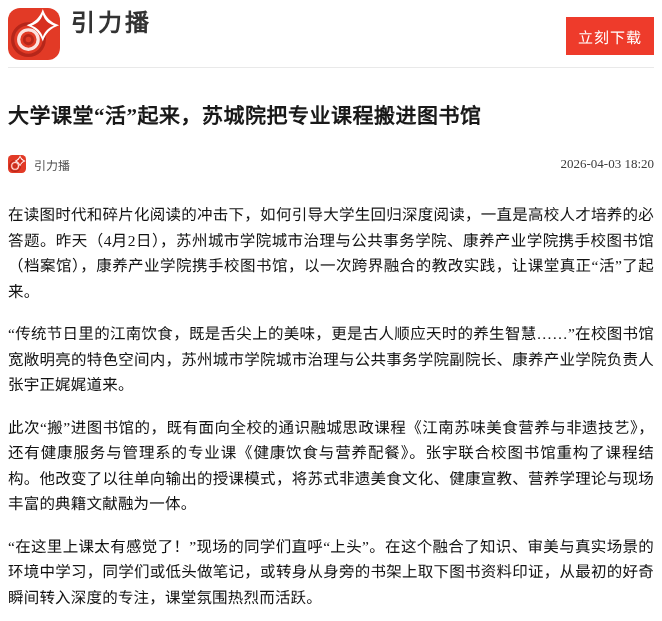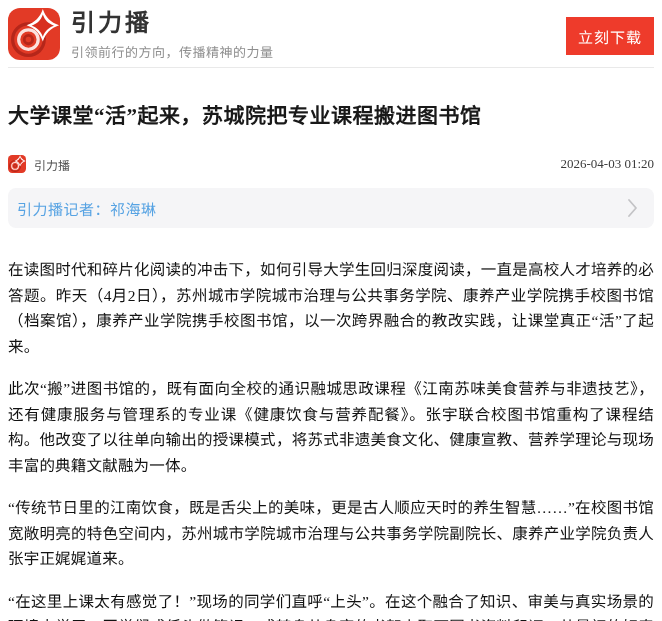--- a/index.html
+++ b/index.html
@@ -112,45 +112,36 @@
 
 <div class="page">
 
   <header class="site-header">
     <div class="brand">
       <svg class="logo-lg">
           <use href="#yinlibo-logo"></use>
         </svg>
       <div class="brand-text">
         <div class="brand-name">引力播</div>
-        <div class="brand-tagline">引领前行的方向，传播精神的力量</div>
       </div>
     </div>
     <button class="download-btn">立刻下载</button>
   </header>
 
   <h1 class="article-title">大学课堂“活”起来，苏城院把专业课程搬进图书馆</h1>
 
   <div class="byline-row">
     <svg class="logo-sm">
         <use href="#yinlibo-logo"></use>
       </svg>
     <span class="source-name">引力播</span>
-    <span class="timestamp">2026-04-03 01:20</span>
+    <span class="timestamp">2026-04-03 18:20</span>
   </div>
 
-  <div class="reporter-card">
-    <span class="reporter-text">引力播记者：祁海琳</span>
-    <span class="chevron">
-      <svg width="11" height="20" viewBox="0 0 11 20">
-        <path d="M2 2 L9 10 L2 18" fill="none" stroke="#c3c3c6" stroke-width="1.8" stroke-linecap="round" stroke-linejoin="round"></path>
-      </svg>
-    </span>
-  </div>
 
   <article class="article-body">
     <p>在读图时代和碎片化阅读的冲击下，如何引导大学生回归深度阅读，一直是高校人才培养的必答题。昨天（4月2日），苏州城市学院城市治理与公共事务学院、康养产业学院携手校图书馆（档案馆），康养产业学院携手校图书馆，以一次跨界融合的教改实践，让课堂真正“活”了起来。</p>
+    <p>“传统节日里的江南饮食，既是舌尖上的美味，更是古人顺应天时的养生智慧……”在校图书馆宽敞明亮的特色空间内，苏州城市学院城市治理与公共事务学院副院长、康养产业学院负责人张宇正娓娓道来。</p>
     <p>此次“搬”进图书馆的，既有面向全校的通识融城思政课程《江南苏味美食营养与非遗技艺》，还有健康服务与管理系的专业课《健康饮食与营养配餐》。张宇联合校图书馆重构了课程结构。他改变了以往单向输出的授课模式，将苏式非遗美食文化、健康宣教、营养学理论与现场丰富的典籍文献融为一体。</p>
-    <p>“传统节日里的江南饮食，既是舌尖上的美味，更是古人顺应天时的养生智慧……”在校图书馆宽敞明亮的特色空间内，苏州城市学院城市治理与公共事务学院副院长、康养产业学院负责人张宇正娓娓道来。</p>
     <p>“在这里上课太有感觉了！”现场的同学们直呼“上头”。在这个融合了知识、审美与真实场景的环境中学习，同学们或低头做笔记，或转身从身旁的书架上取下图书资料印证，从最初的好奇瞬间转入深度的专注，课堂氛围热烈而活跃。</p>
   </article>
 
 </div>
 
 </body></html>

